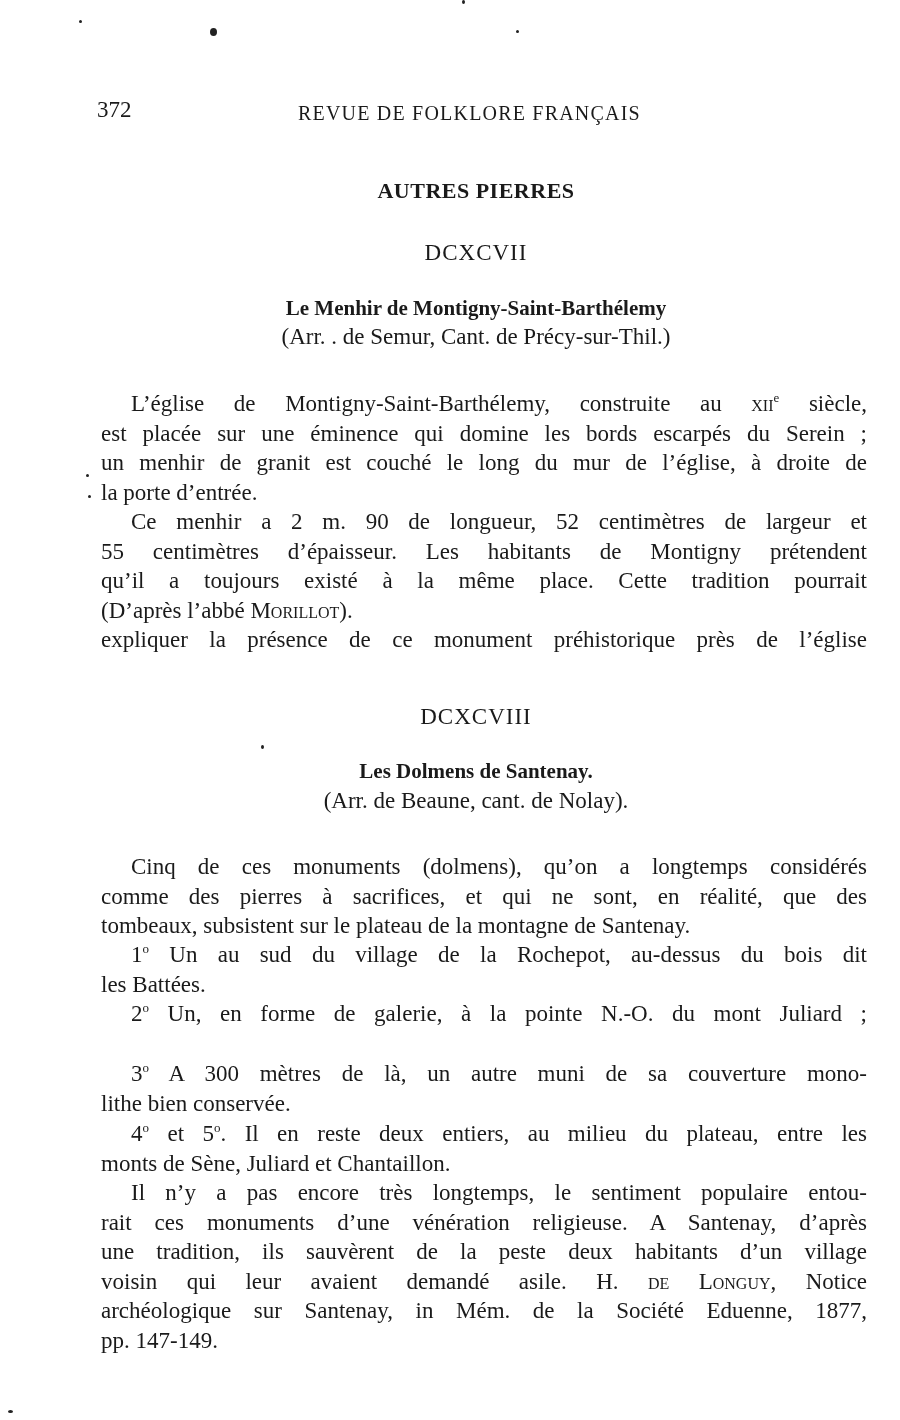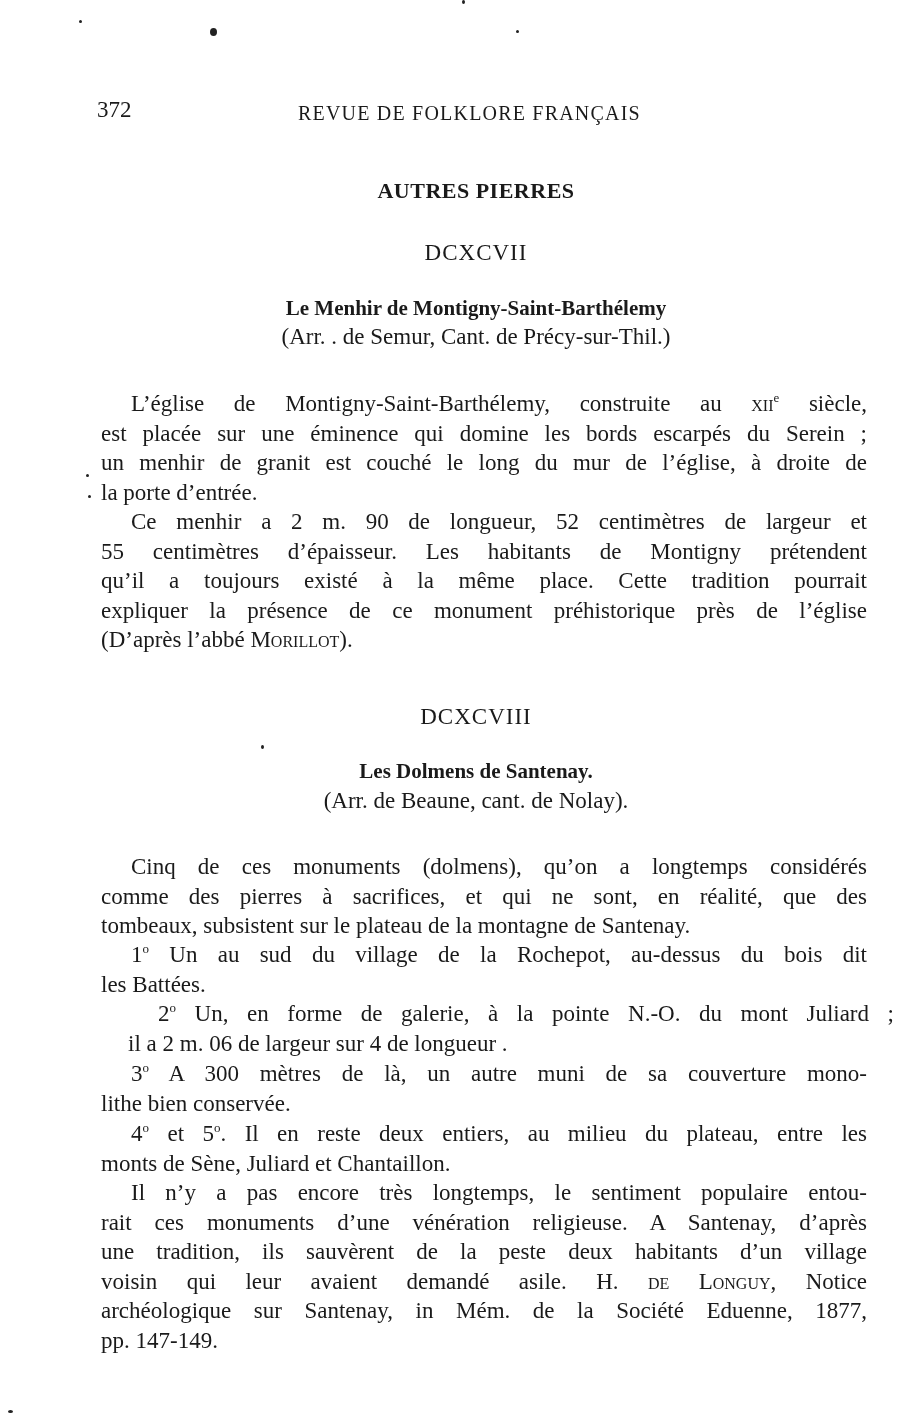--- a/index.html
+++ b/index.html
@@ -69,42 +69,41 @@
     <span class="line"><span class="indent"></span><span>L’église de Montigny-Saint-Barthélemy, construite au </span><span class="sc">xii</span><sup>e</sup><span> siècle,</span></span>
     <span class="line">est placée sur une éminence qui domine les bords escarpés du Serein ;</span>
     <span class="line">un menhir de granit est couché le long du mur de l’église, à droite de</span>
     <span class="line last">la porte d’entrée.</span>
   </div>
 
   <div class="para" style="top:507px;">
     <span class="line"><span class="indent"></span><span>Ce menhir a 2 m. 90 de longueur, 52 centimètres de largeur et</span></span>
     <span class="line">55 centimètres d’épaisseur. Les habitants de Montigny prétendent</span>
     <span class="line">qu’il a toujours existé à la même place. Cette tradition pourrait</span>
+    <span class="line last"><span>(D’après l’abbé </span><span class="sc">Morillot</span><span>).</span></span>
     <span class="line">expliquer la présence de ce monument préhistorique près de l’église</span>
-    <span class="line last"><span>(D’après l’abbé </span><span class="sc">Morillot</span><span>).</span></span>
   </div>
 
   <div class="roman" style="top:704px;">DCXCVIII</div>
   <div class="entry-title" style="top:759px;">Les Dolmens de Santenay.</div>
   <div class="entry-sub" style="top:788px;">(Arr. de Beaune, cant. de Nolay).</div>
 
   <div class="para" style="top:852px;">
     <span class="line"><span class="indent"></span><span>Cinq de ces monuments (dolmens), qu’on a longtemps considérés</span></span>
     <span class="line">comme des pierres à sacrifices, et qui ne sont, en réalité, que des</span>
     <span class="line last">tombeaux, subsistent sur le plateau de la montagne de Santenay.</span>
   </div>
 
   <div class="para" style="top:940px;">
     <span class="line"><span class="indent"></span><span>1</span><sup>o</sup><span> Un au sud du village de la Rochepot, au-dessus du bois dit</span></span>
     <span class="line last it">les Battées.</span>
   </div>
 
-  <div class="para" style="top:999px;margin-left:27px;">
+  <div class="para" style="top:999px;">
     <span class="line"><span class="indent"></span><span>2</span><sup>o</sup><span> Un, en forme de galerie, à la pointe N.-O. du mont Juliard ;</span></span>
-    <span class="line last">il a 2 m. 06 de largeur sur 4 de longueur .</span>
   </div>
 
   <div class="para" style="top:1059px;">
     <span class="line"><span class="indent"></span><span>3</span><sup>o</sup><span> A 300 mètres de là, un autre muni de sa couverture mono-</span></span>
     <span class="line last">lithe bien conservée.</span>
   </div>
 
   <div class="para" style="top:1119px;">
     <span class="line"><span class="indent"></span><span>4</span><sup>o</sup><span> et 5</span><sup>o</sup><span>. Il en reste deux entiers, au milieu du plateau, entre les</span></span>
     <span class="line last">monts de Sène, Juliard et Chantaillon.</span>

